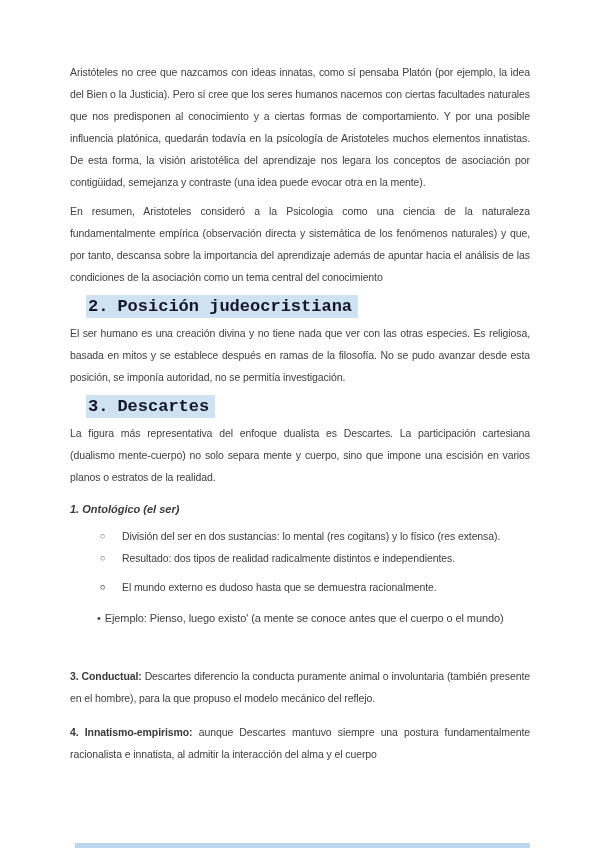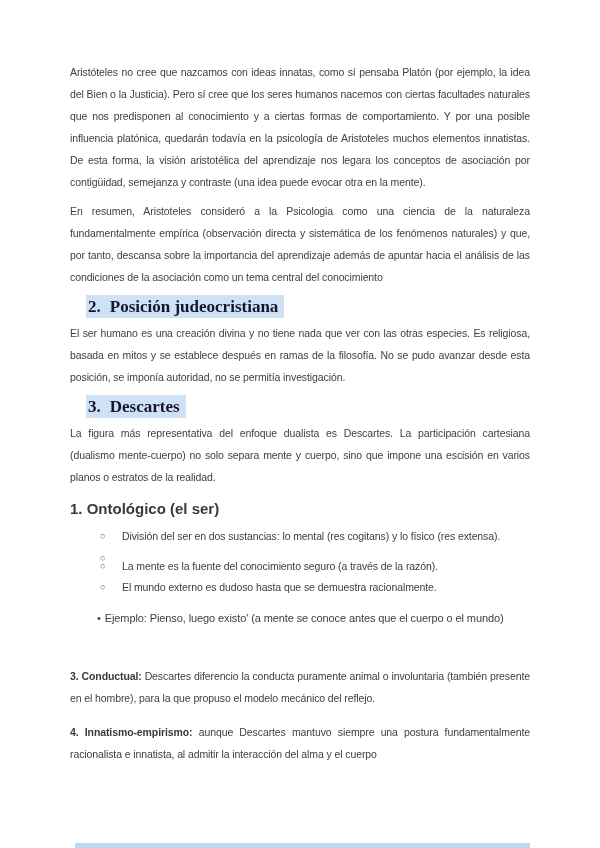--- a/index.html
+++ b/index.html
@@ -20,39 +20,40 @@
   p.body {
     font-size: 10.5px;
     line-height: 22px;
     letter-spacing: -0.1px;
     color: #404040;
     text-align: justify;
     margin: 0 0 7px 0;
   }
   p.body .lead { font-weight: bold; color: #3a3a3a; }
   h2.sec {
-    font-family: Liberation Serif, serif;
+    font-family: Liberation Mono, monospace;
     font-weight: bold;
     font-size: 17px;
     line-height: 24px;
     color: #15152e;
     margin: 3px 0 3px 0;
     padding-left: 16px;
   }
   h2.sec .hl {
     background: #cfe2f3;
     padding: 2px 6px 2px 2px;
   }
   h2.sec .num { margin-right: 9px; }
   h3.sub {
-    font-size: 15px;
+    font-size: 11px;
     line-height: 22px;
     color: #3a3a3a;
     font-weight: bold;
     margin: 10px 0 6px 0;
+    font-style: italic;
   }
   ul.blist {
     list-style: none;
     margin: 0 0 8px 0;
     padding: 0 0 0 30px;
   }
   ul.blist li {
     position: relative;
     font-size: 10.5px;
     line-height: 21.5px;
@@ -103,26 +104,26 @@
     <p class="body">El ser humano es una creación divina y no tiene nada que ver con las otras especies. Es religiosa, basada en mitos y se establece después en ramas de la filosofía. No se pudo avanzar desde esta posición, se imponía autoridad, no se permitía investigación.</p>
 
     <h2 class="sec"><span class="hl"><span class="num">3.</span><span>Descartes</span></span></h2>
 
     <p class="body">La figura más representativa del enfoque dualista es Descartes. La participación cartesiana (dualismo mente-cuerpo) no solo separa mente y cuerpo, sino que impone una escisión en varios planos o estratos de la realidad.</p>
 
     <h3 class="sub">1. Ontológico (el ser)</h3>
 
     <ul class="blist">
       <li><span class="marker">○</span><span>División del ser en dos sustancias: lo mental (res cogitans) y lo físico (res extensa).</span></li>
-      <li><span class="marker">○</span></li>
+      <li><span class="marker">○</span><span>Resultado: dos tipos de realidad radicalmente distintos e independientes.</span></li>
     </ul>
 
 
     <ul class="blist">
-      <li><span class="marker">○</span><span>La mente es la fuente del conocimiento seguro (a través de la razón).</span></li>
+      <li><span class="marker">○</span></li>
       <li><span class="marker">○</span><span>El mundo externo es dudoso hasta que se demuestra racionalmente.</span></li>
     </ul>
 
     <p class="example"><span class="dot">•</span><span>Ejemplo: Pienso, luego existo' (a mente se conoce antes que el cuerpo o el mundo)</span></p>
 
     <p class="body mb12"><span class="lead">3. Conductual:</span> <span>Descartes diferencio la conducta puramente animal o involuntaria (también presente en el hombre), para la que propuso el modelo mecánico del reflejo.</span></p>
 
     <p class="body"><span class="lead">4. Innatismo-empirismo:</span> <span>aunque Descartes mantuvo siempre una postura fundamentalmente racionalista e innatista, al admitir la interacción del alma y el cuerpo</span></p>
 
   </div>

